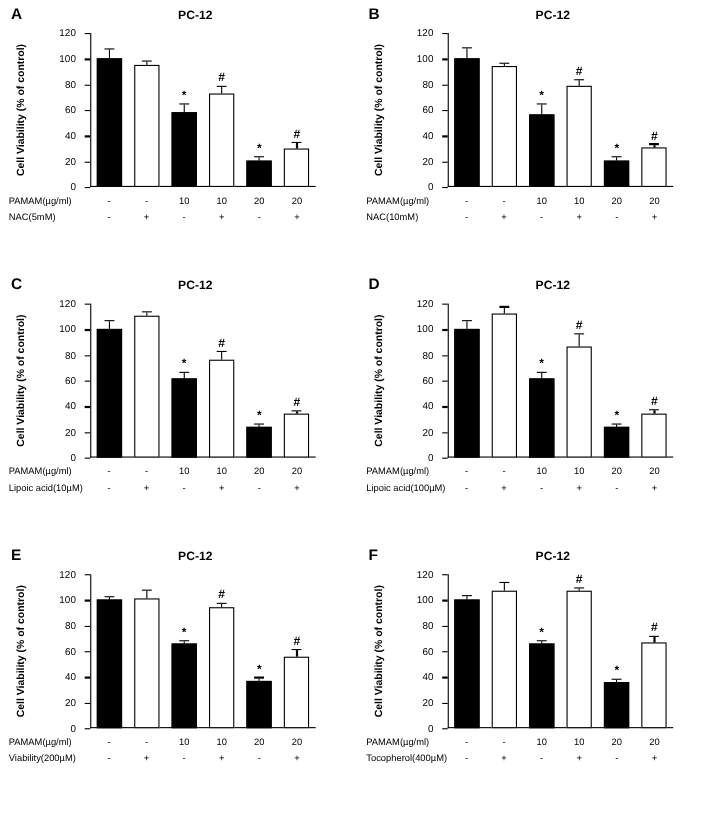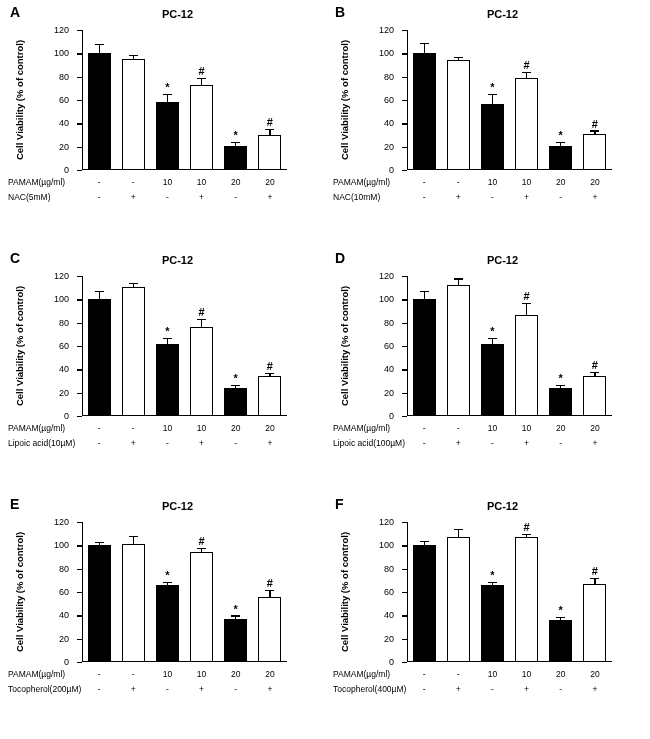--- a/index.html
+++ b/index.html
@@ -608,21 +608,21 @@
           <div class="rowvals">
             <span class="rowval" style="left: 5.58333px;">-</span>
             <span class="rowval" style="left: 39.75px;">-</span>
             <span class="rowval" style="left: 73.9167px;">10</span>
             <span class="rowval" style="left: 108.083px;">10</span>
             <span class="rowval" style="left: 142.25px;">20</span>
             <span class="rowval" style="left: 176.417px;">20</span>
           </div>
         </div>
         <div class="rowline">
-          <span class="rowname">Tocopherol(200µM)</span>
+          <span class="rowname">Viability(200µM)</span>
           <div class="rowvals">
             <span class="rowval" style="left: 5.58333px;">-</span>
             <span class="rowval" style="left: 39.75px;">+</span>
             <span class="rowval" style="left: 73.9167px;">-</span>
             <span class="rowval" style="left: 108.083px;">+</span>
             <span class="rowval" style="left: 142.25px;">-</span>
             <span class="rowval" style="left: 176.417px;">+</span>
           </div>
         </div>
       </div>

